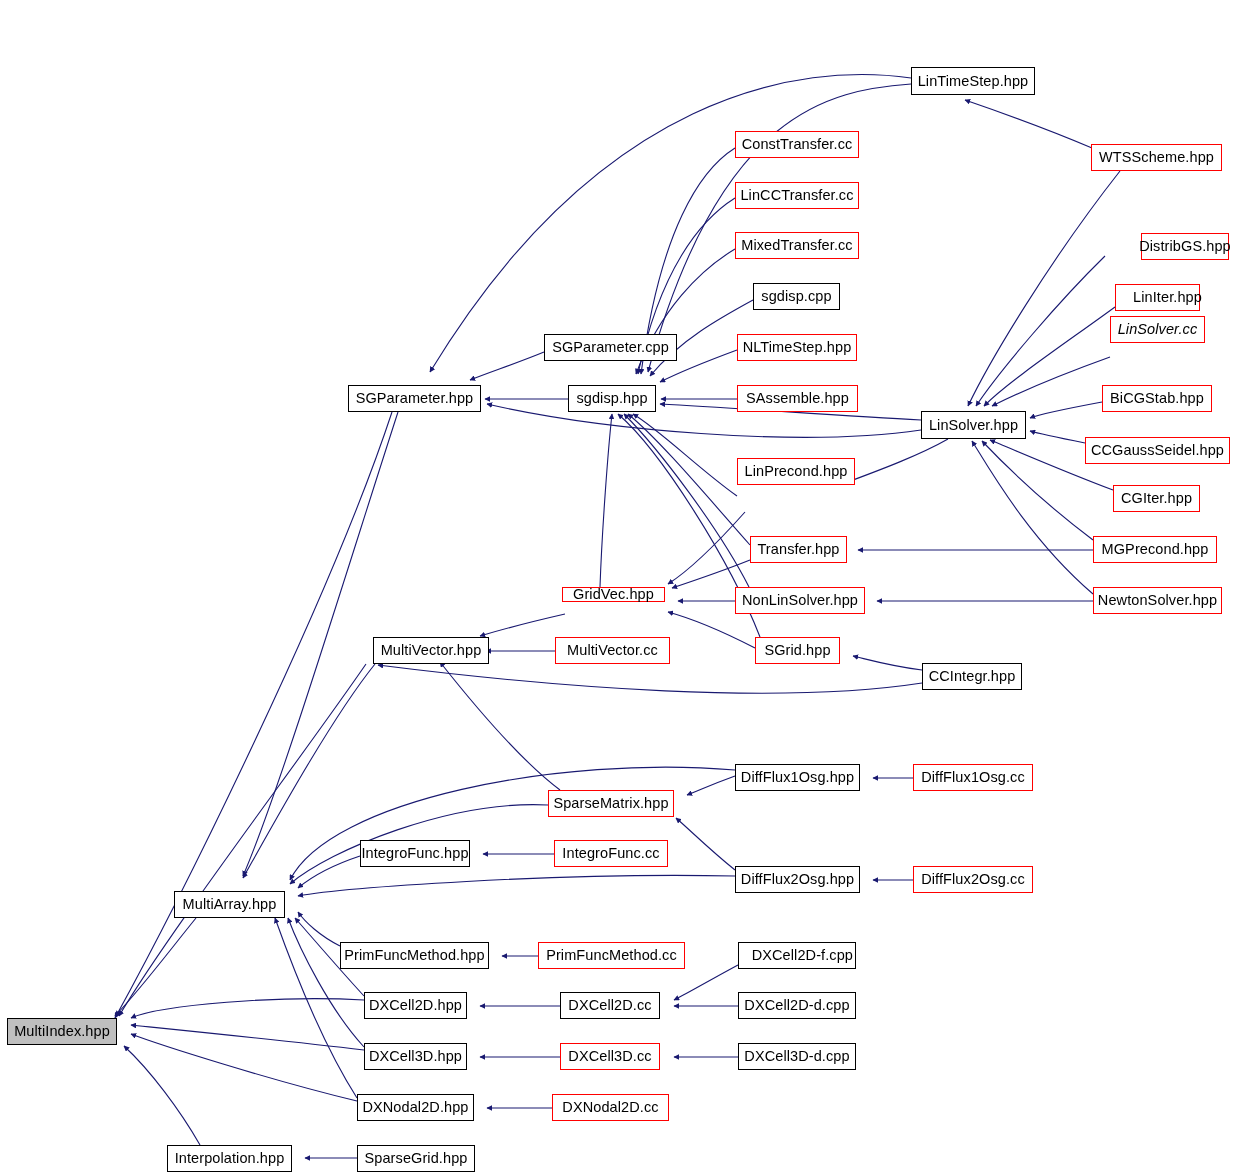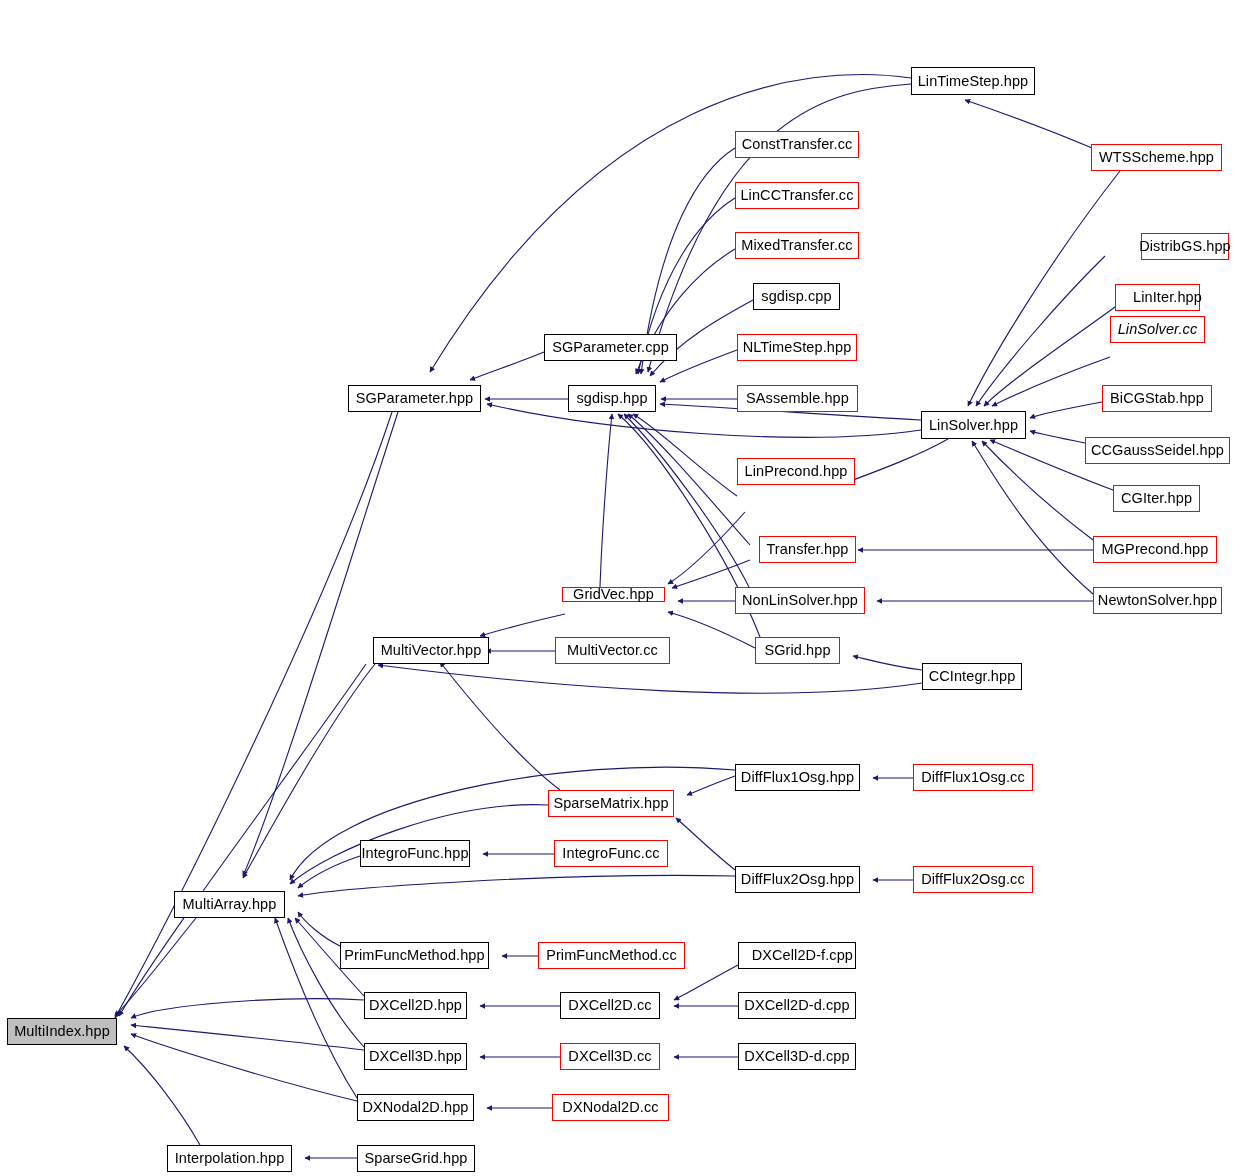--- a/index.html
+++ b/index.html
@@ -181,21 +181,21 @@
       </div>
       <div class="node red" style="left: 1085px; top: 437px; width: 145px; height: 27px;">
         <span class="node-label">CCGaussSeidel.hpp</span>
       </div>
       <div class="node red" style="left: 1113px; top: 485px; width: 87px; height: 27px;">
         <span class="node-label">CGIter.hpp</span>
       </div>
       <div class="node red" style="left: 737px; top: 458px; width: 118px; height: 27px;">
         <span class="node-label">LinPrecond.hpp</span>
       </div>
-      <div class="node red" style="left: 750px; top: 536px; width: 97px; height: 27px; margin-left: 9px;">
+      <div class="node red" style="left: 750px; top: 536px; width: 97px; height: 27px;">
         <span class="node-label">Transfer.hpp</span>
       </div>
       <div class="node red" style="left: 1093px; top: 536px; width: 124px; height: 27px;">
         <span class="node-label">MGPrecond.hpp</span>
       </div>
       <div class="node red" style="left: 562px; top: 587px; width: 103px; height: 15px;">
         <span class="node-label">GridVec.hpp</span>
       </div>
       <div class="node red" style="left: 735px; top: 587px; width: 130px; height: 27px;">
         <span class="node-label">NonLinSolver.hpp</span>

